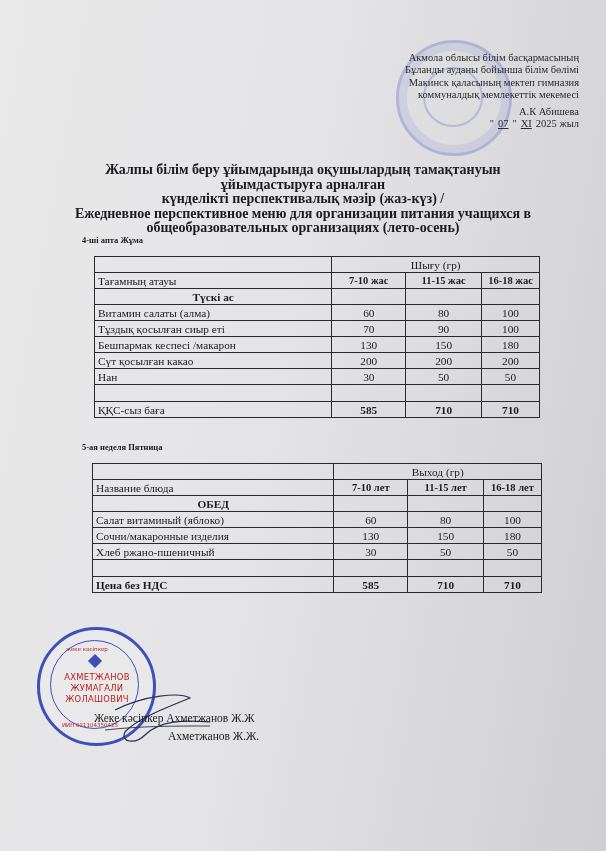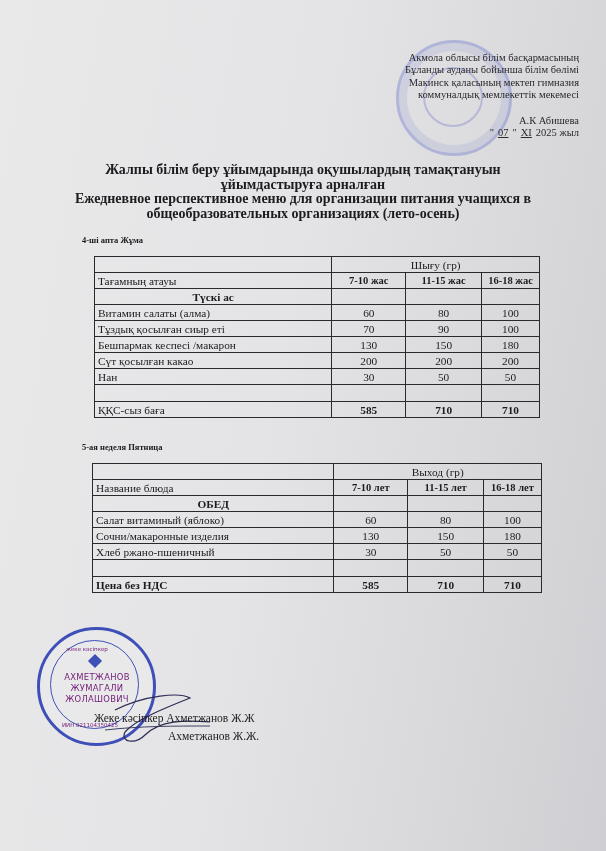--- a/index.html
+++ b/index.html
@@ -50,21 +50,21 @@
     table.menu td.num { text-align: center; }
     table.menu td.hdr { text-align: center; font-weight: bold; font-size: 10.5px; }
     table.menu td.sect { text-align: center; font-weight: bold; }
     table.menu td.bold { font-weight: bold; }
     table.menu tr.total td { border-bottom: 1.5px solid #2a2a2e; }
     table.menu tr.spacer td { height: 16px; }
 
     .stamp {
       position: absolute; left: 37px; top: 627px; width: 113px; height: 113px;
       border-radius: 50%; border: 3px solid #3f4fb8;
-      color: #701a75; font-family: "DejaVu Sans", sans-serif;
+      color: #b91c1c; font-family: "DejaVu Sans", sans-serif;
       background: rgba(255,255,255,0.15);
     }
     .stamp .ring2 {
       position: absolute; left: 10px; top: 10px; width: 87px; height: 87px;
       border-radius: 50%; border: 1.5px solid #3f4fb8;
     }
     .stamp .emblem {
       position: absolute; left: 50px; top: 26px; width: 10px; height: 10px;
       background: #3f4fb8; transform: rotate(45deg);
     }
@@ -88,32 +88,33 @@
 
   <div class="stamp-top">
       <div class="inner"></div>
     </div>
 
   <div class="approval">
     <div>Акмола облысы білім басқармасының</div>
     <div>Бұланды ауданы бойынша білім бөлімі</div>
     <div>Макинск қаласының мектеп гимназия</div>
     <div>коммуналдық мемлекеттік мекемесі</div>
-    <div style="margin-top:14px">А.К Абишева</div>
+    <div style="margin-top:5px">А.К Абишева</div>
     <div class="date">
       <span>"</span>
       <span class="u">07</span>
       <span>"</span>
       <span class="u">XI</span>
       <span>2025 жыл</span>
     </div>
   </div>
 
   <div class="title">
     <div>Жалпы білім беру ұйымдарында оқушылардың тамақтануын ұйымдастыруға арналған</div>
+    <div>күнделікті перспективалық мәзір (жаз-күз) /</div>
     <div>Ежедневное перспективное меню для организации питания учащихся в</div>
     <div>общеобразовательных организациях (лето-осень)</div>
   </div>
 
   <div class="week-label" style="top:235px">4-ші апта Жұма</div>
   <table class="menu" style="left:94px; top:256px; width:446px;">
     <colgroup>
         <col style="width:238px">
         <col style="width:74px">
         <col style="width:76px">

